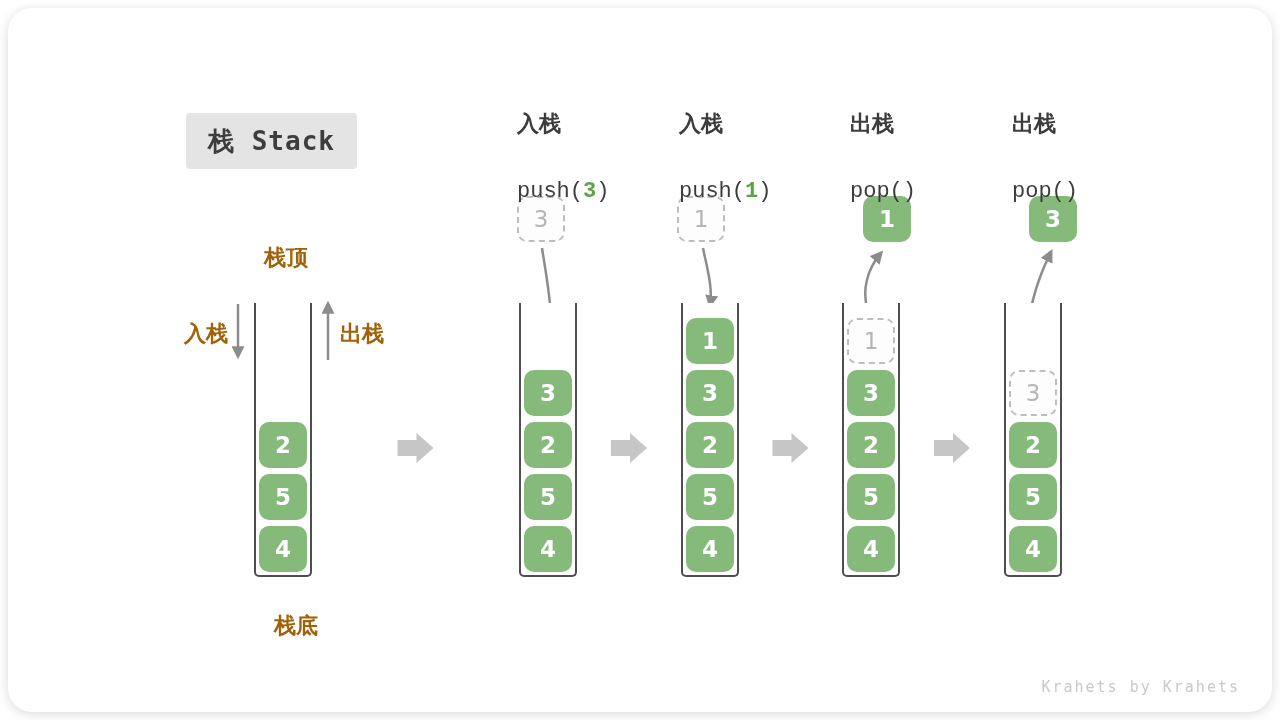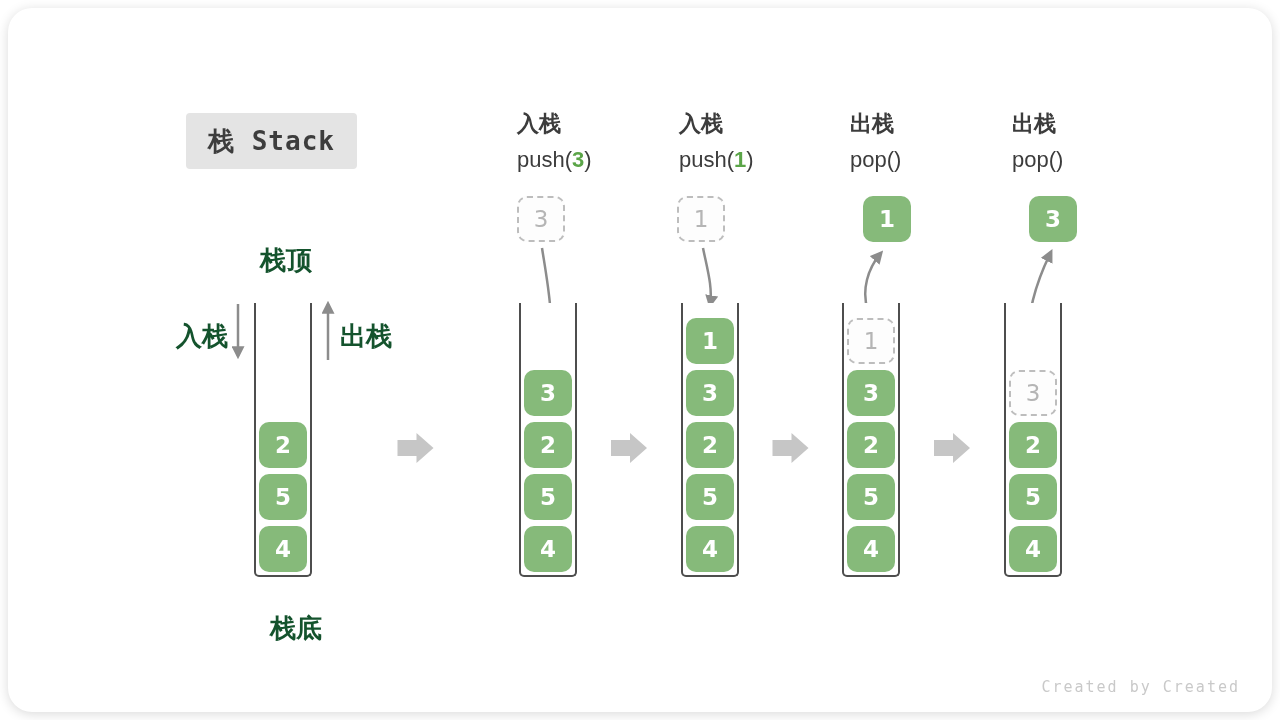--- a/index.html
+++ b/index.html
@@ -16,21 +16,21 @@
 
   .title-box {
     position:absolute; left:186px; top:113px; width:171px; height:56px;
     background:#e4e4e4; border-radius:4px;
     display:flex; align-items:center; justify-content:center;
     font-family:"DejaVu Sans Mono", monospace;
     font-size:26px; font-weight:700; color:#3d3d3d; letter-spacing:1px;text-align:right;
   }
 
   .legend-label {
-    position:absolute; font-size:26px; font-weight:700; color:#14532d;
+    position:absolute; font-size:22px; font-weight:700; color:#a16207;
     white-space:nowrap;
   }
   .lbl-center { text-align:center; }
   .lbl-right  { text-align:right; }
 
   .stack-container {
     position:absolute; background:#ffffff;
     border-left:2px solid #4e4e4e; border-right:2px solid #4e4e4e;
     border-bottom:2px solid #4e4e4e; border-radius:0 0 5px 5px;
   }
@@ -41,21 +41,21 @@
     font-size:23px; font-weight:700;
   }
   .cell.solid { background:#86ba7a; color:#ffffff; }
   .cell.ghost {
     background:#fdfdfd; border:2px dashed #bdbdbd;
     color:#b5b5b5; font-weight:400;
   }
 
   .op-header { position:absolute; top:106px; line-height:36px; white-space:nowrap; }
   .op-zh   { font-size:22px; font-weight:700; color:#3c3c3c; }
-  .op-code { font-family:Liberation Sans, sans-serif; font-size:22px; color:#3c3c3c; }
+  .op-code { font-family:Liberation Mono, monospace; font-size:22px; color:#3c3c3c;margin-top:32px; }
   .op-code .arg { color:#5ba548; font-weight:700; }
 
   #overlay { position:absolute; inset:0; pointer-events:none; }
 
   .watermark {
     position:absolute; right:40px; bottom:24px;
     font-family:"DejaVu Sans Mono", monospace;
     font-size:15px; color:#c9c9c9; letter-spacing:2px;
   }
 </style>
@@ -89,21 +89,21 @@
   <path d="M542,248 C547,280 555,320 549,356" stroke="#8c8c8c" stroke-width="2.5" fill="none" marker-end="url(#ah)"></path>
       <polygon points="397.5,440 416.5,440 416.5,433 433.5,448 416.5,463 416.5,456 397.5,456" fill="#c6c6c6"></polygon>
       <path d="M703,248 C707,268 713,288 710,305" stroke="#8c8c8c" stroke-width="2.5" fill="none" marker-end="url(#ah)"></path>
       <polygon points="611,440 630,440 630,433 647,448 630,463 630,456 611,456" fill="#c6c6c6"></polygon>
       <path d="M868,311 C861,290 868,268 881,253" stroke="#8c8c8c" stroke-width="2.5" fill="none" marker-end="url(#ah)"></path>
       <polygon points="772.5,440 791.5,440 791.5,433 808.5,448 791.5,463 791.5,456 772.5,456" fill="#c6c6c6"></polygon>
       <path d="M1028,362 C1024,320 1036,282 1051,252" stroke="#8c8c8c" stroke-width="2.5" fill="none" marker-end="url(#ah)"></path>
       <polygon points="934,440 953,440 953,433 970,448 953,463 953,456 934,456" fill="#c6c6c6"></polygon>
     </svg>
 
-  <div class="watermark">Created by Created</div>
+  <div class="watermark">Krahets by Krahets</div>
 <div class="stack-container" style="left: 254px; top: 303px; width: 58px; height: 274px;"></div>
     <div class="cell solid" style="left: 259px; top: 422px;">2</div>
     <div class="cell solid" style="left: 259px; top: 474px;">5</div>
     <div class="cell solid" style="left: 259px; top: 526px;">4</div>
     <div class="stack-container" style="left: 519px; top: 303px; width: 58px; height: 274px;"></div>
     <div class="cell solid" style="left: 524px; top: 370px;">3</div>
     <div class="cell solid" style="left: 524px; top: 422px;">2</div>
     <div class="cell solid" style="left: 524px; top: 474px;">5</div>
     <div class="cell solid" style="left: 524px; top: 526px;">4</div>
     <div class="cell ghost" style="left: 517px; top: 196px;">3</div>

